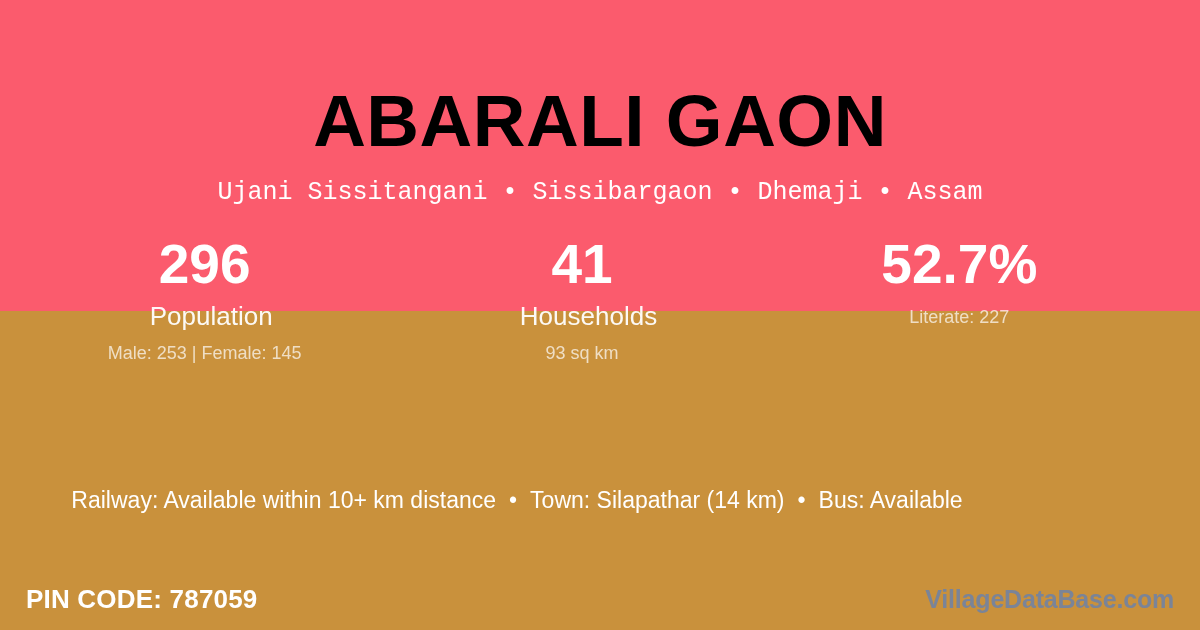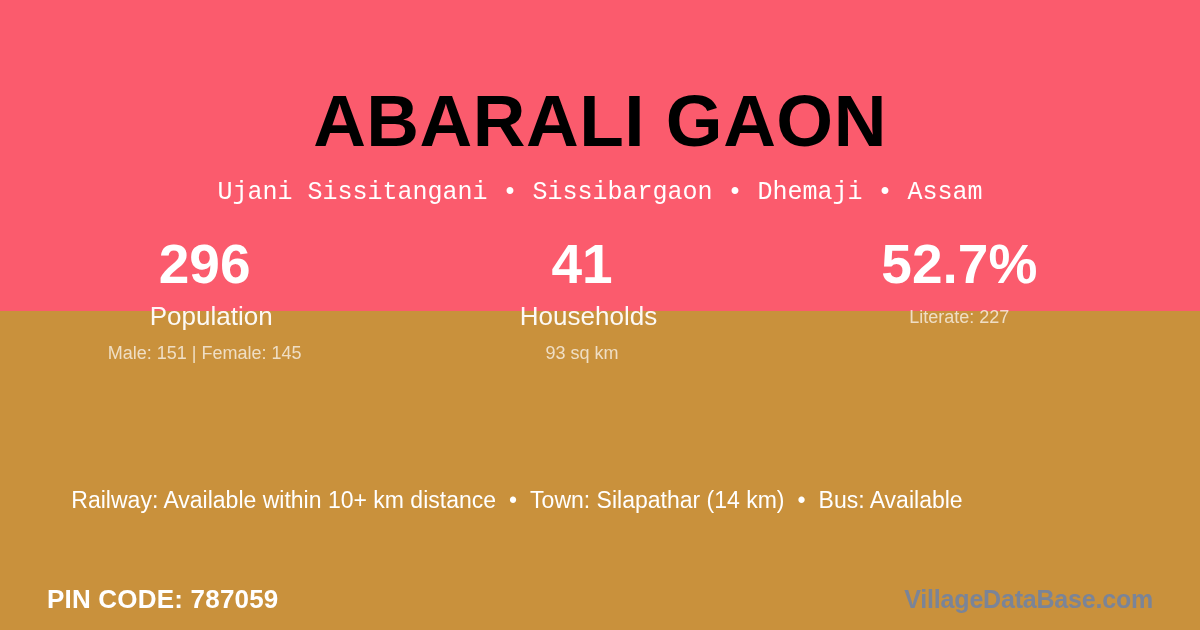--- a/index.html
+++ b/index.html
@@ -120,21 +120,21 @@
   
   .footer {
     position: absolute;
     left: 0;
     bottom: 0;
     width: 1200px;
     height: 62px;
     display: flex;
     align-items: center;
     justify-content: space-between;
-    padding: 0 47px;
+    padding: 0 26px;
     box-sizing: border-box;
   }
   .pin-code {
     font-size: 26px;
     line-height: 30px;
     font-weight: bold;
     letter-spacing: 0.2px;
     color: #ffffff;
     white-space: nowrap;
   }
@@ -157,21 +157,21 @@
   <div class="header">
     <h1 class="village-title">ABARALI GAON</h1>
     <p class="village-subtitle">Ujani Sissitangani • Sissibargaon • Dhemaji • Assam</p>
   </div>
 
   <div class="stats-row">
 
     <div class="stat">
       <div class="stat-value">296</div>
       <div class="stat-label">Population</div>
-      <div class="stat-sub">Male: 151 | Female: 145</div>
+      <div class="stat-sub">Male: 253 | Female: 145</div>
     </div>
 
     <div class="stat">
       <div class="stat-value">41</div>
       <div class="stat-label">Households</div>
       <div class="stat-sub">93 sq km</div>
     </div>
 
     <div class="stat">
       <div class="stat-value">52.7%</div>

